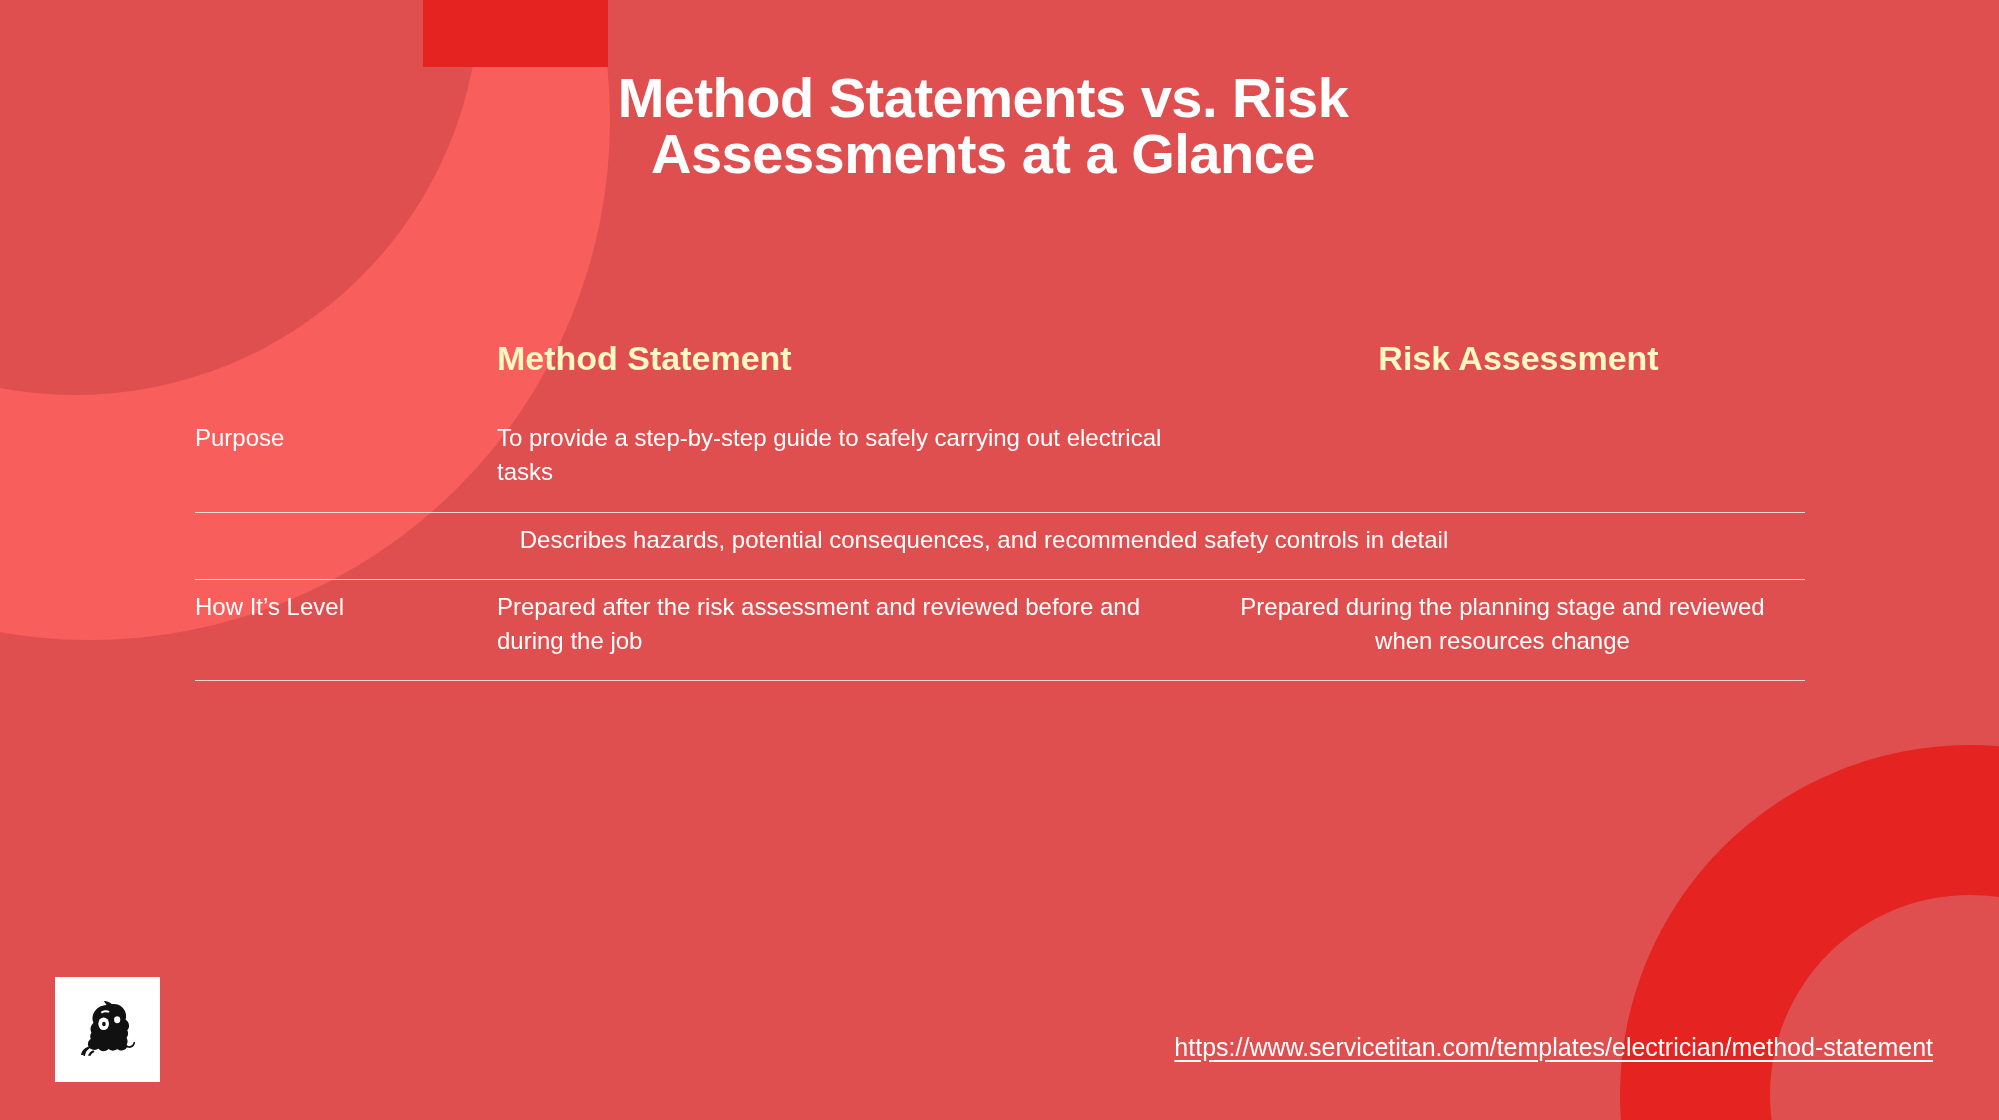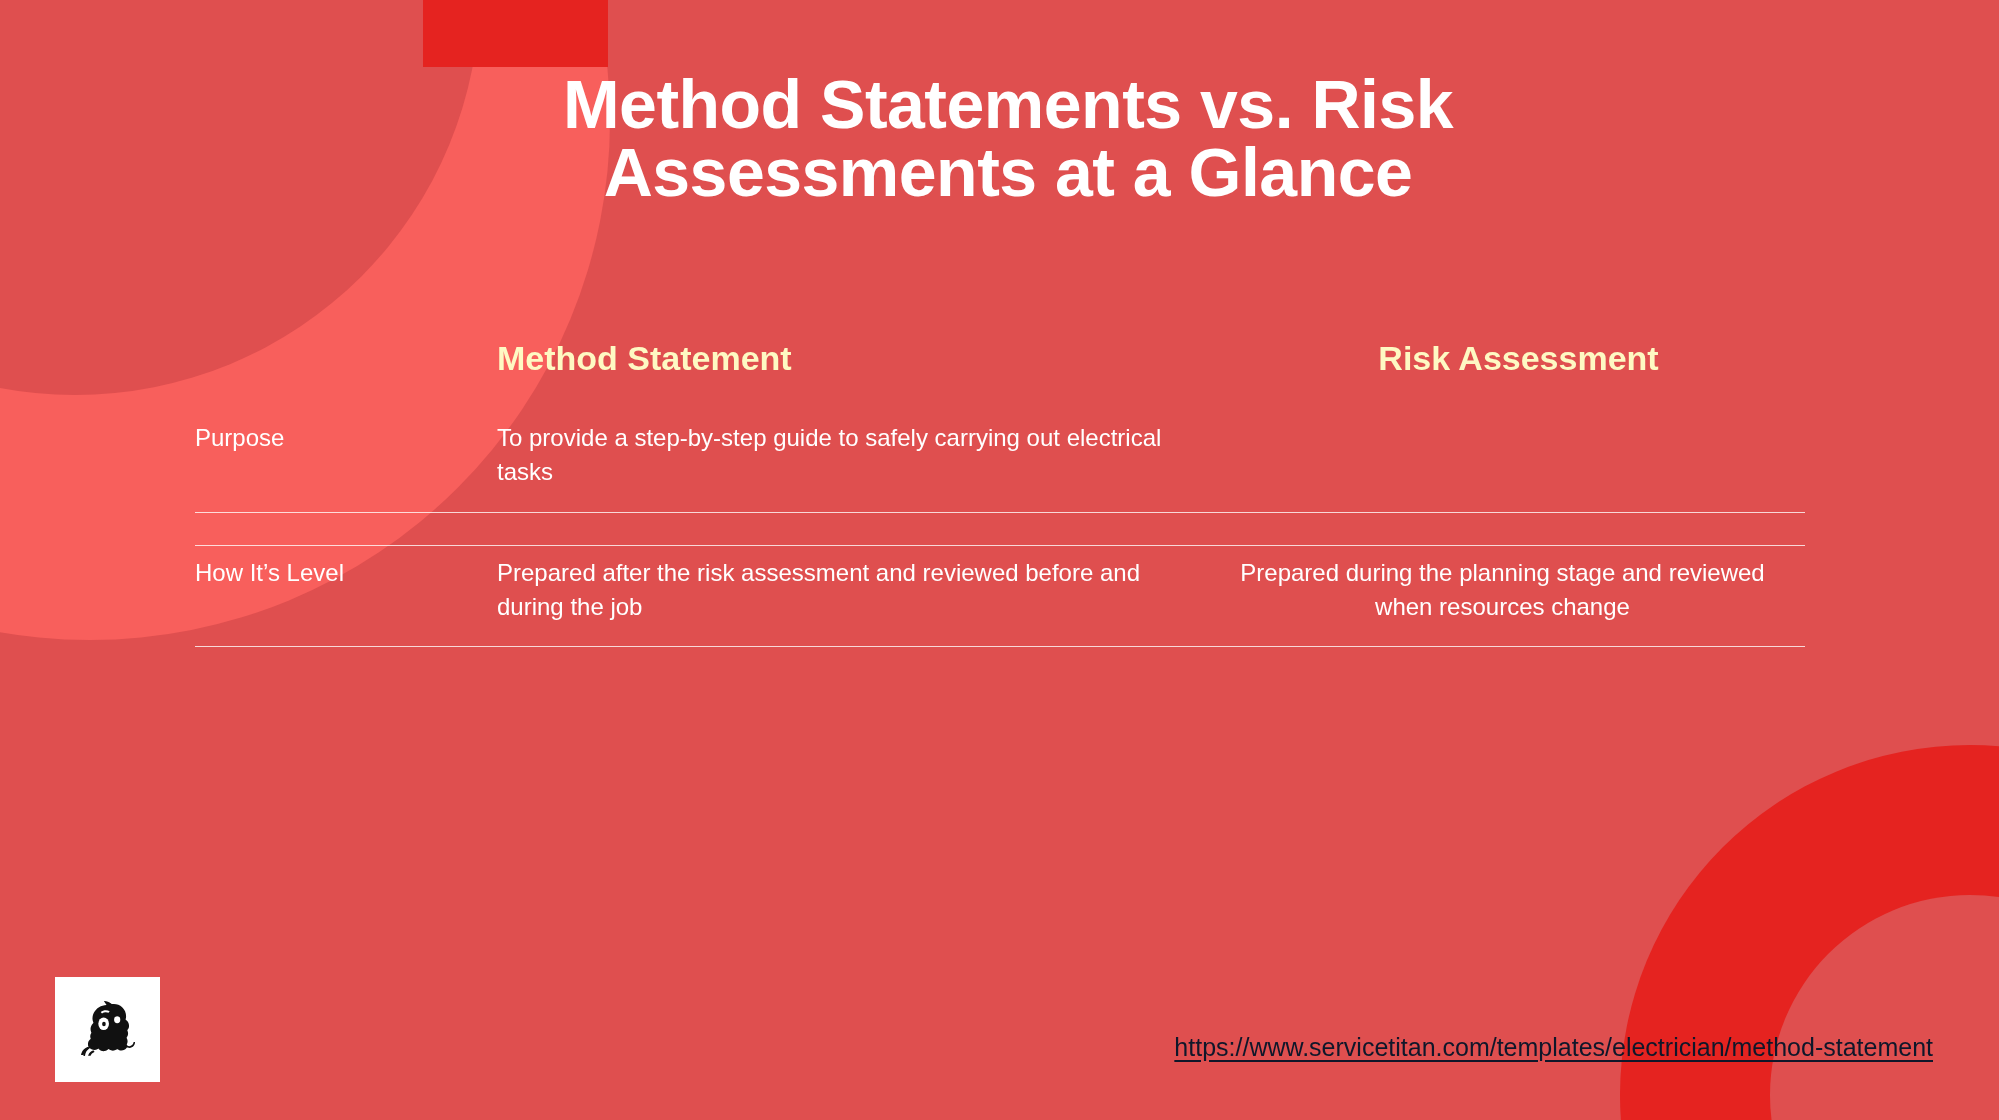--- a/index.html
+++ b/index.html
@@ -63,27 +63,27 @@
     top: 895px;
     width: 400px;
     height: 400px;
     border-radius: 50%;
     background: #DF4F4F;
   }
 
   
   .title {
     position: absolute;
-    left: 308px;
+    left: 283px;
     top: 70px;
     width: 1400px;
     text-align: center;
     color: #FFFFFF;
     font-weight: 700;
-    font-size: 68px;
+    font-size: 56px;
     line-height: 1.0;
     letter-spacing: -0.5px;
   }
   .title .tline { display: block; }
 
   
   .table {
     position: absolute;
     left: 195px;
     top: 340px;
@@ -135,21 +135,21 @@
   }
   .logo-box svg { display: block; }
   .url-wrap {
     position: absolute;
     left: 0;
     top: 1033px;
     width: 1933px;
     text-align: right;
   }
   .url-wrap a {
-    color: #0f172a;
+    color: #ffffff;
     font-size: 25px;
     text-decoration: underline;
     text-underline-offset: 4px;
   }
 </style>
 </head>
 <body>
 
 <div class="slide">
 
@@ -172,20 +172,21 @@
       <div class="c-ra head-cell">Risk Assessment</div>
     </div>
 
     <div class="trow body-row">
       <div class="c-label cell label">Purpose</div>
       <div class="c-ms cell">To provide a step-by-step guide to safely carrying out electrical tasks</div>
     </div>
     <div class="divider"></div>
 
     <div class="trow body-row">
+      <div class="c-ra cell">Describes hazards, potential consequences, and recommended safety controls in detail</div>
     </div>
     <div class="divider"></div>
 
     <div class="trow body-row">
       <div class="c-label cell label">How It’s Level</div>
       <div class="c-ms cell">Prepared after the risk assessment and reviewed before and during the job</div>
       <div class="c-ra cell">Prepared during the planning stage and reviewed when resources change</div>
     </div>
     <div class="divider"></div>
 

